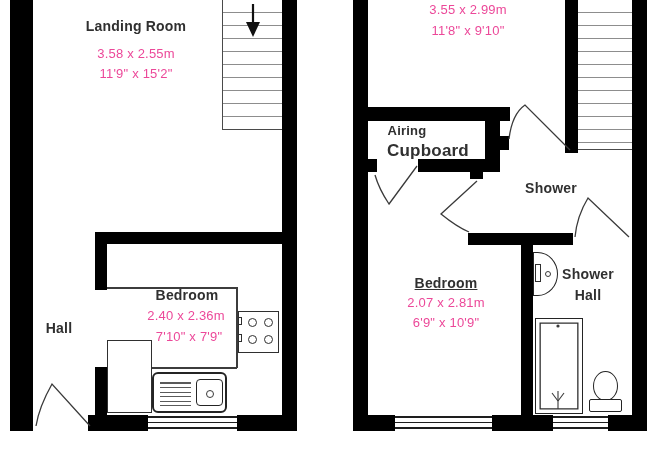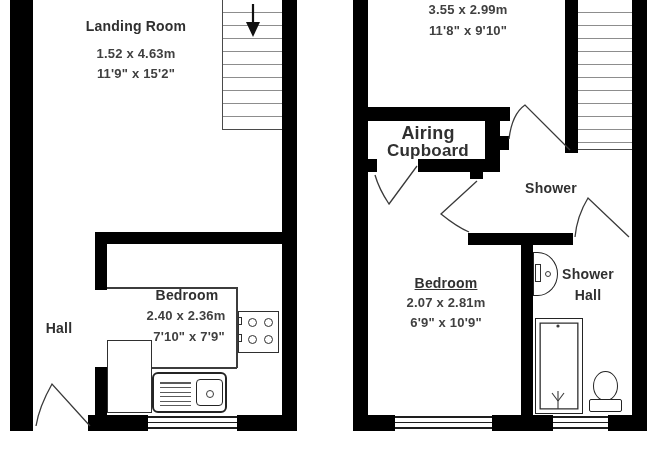--- a/index.html
+++ b/index.html
@@ -8,21 +8,21 @@
   .wall{position:absolute;background:#000000;}
   .tline{position:absolute;background:#3c3c3c;}
   .stairs{position:absolute;background-image:repeating-linear-gradient(180deg,#ffffff 0 11.6px,#8d8d8d 11.6px 13px);}
   .stairs.gf{border-left:1.5px solid #4a4a4a;border-bottom:1.5px solid #4a4a4a;}
   .stairs.ff{border-bottom:1.5px solid #4a4a4a;}
   .win{position:absolute;height:16px;
        background:linear-gradient(180deg,#ffffff 0 1.5px,#1e1e1e 1.5px 3px,#ffffff 3px 7px,#1e1e1e 7px 8.5px,#ffffff 8.5px 12.5px,#1e1e1e 12.5px 14px,#ffffff 14px 16px);}
   .box{position:absolute;background:#ffffff;border:1.6px solid #2f2f2f;box-sizing:border-box;}
   .label{position:absolute;transform:translateX(-50%);white-space:nowrap;color:#303030;line-height:1.1;}
   .rname{font-weight:bold;font-size:14px;letter-spacing:.2px;}
-  .rdim{font-weight:bold;font-size:13px;color:#404040;letter-spacing:.2px;}
+  .rdim{font-weight:normal;font-size:13px;color:#ec4899;letter-spacing:.2px;}
   .burner{position:absolute;width:9px;height:9px;border:1.4px solid #2f2f2f;border-radius:50%;box-sizing:border-box;background:#fff;}
   .knob{position:absolute;left:-1px;width:4px;height:8px;border:1.2px solid #2f2f2f;background:#fff;box-sizing:border-box;}
   .sink{position:absolute;background:#fff;border:2px solid #242424;border-radius:6px;box-sizing:border-box;}
   .drainer{position:absolute;left:6px;top:5px;width:31px;height:27px;
            background-image:repeating-linear-gradient(180deg,transparent 0 3.5px,#5a5a5a 3.5px 4.6px);}
   .bowl{position:absolute;left:42px;top:5px;width:27px;height:27px;border:1.7px solid #242424;border-radius:4px;box-sizing:border-box;}
   .dot{position:absolute;border:1.3px solid #3a3a3a;border-radius:50%;background:#fff;box-sizing:border-box;}
   .shower{position:absolute;background:#fff;border:1.6px solid #242424;box-sizing:border-box;
           box-shadow:inset 0 0 0 3.5px #ffffff, inset 0 0 0 4.8px #2f2f2f;}
   .basin{position:absolute;background:#fff;border:1.6px solid #242424;border-left:1.6px solid #242424;
@@ -65,21 +65,21 @@
       <div class="knob" style="top:22px;"></div>
     </div>
 
     <div class="sink" style="left:152px;top:372px;width:75px;height:41px;">
       <div class="drainer"></div>
       <div class="bowl"></div>
       <div class="dot" style="left:52px;top:16px;width:8px;height:8px;"></div>
     </div>
 
     <div class="label rname" style="left:136px;top:19px;">Landing Room</div>
-    <div class="label rdim" style="left:136px;top:47px;">1.52 x 4.63m</div>
+    <div class="label rdim" style="left:136px;top:47px;">3.58 x 2.55m</div>
     <div class="label rdim" style="left:136px;top:67px;">11'9" x 15'2"</div>
 
     <div class="label rname" style="left:59px;top:321px;">Hall</div>
 
     <div class="label rname" style="left:187px;top:288px;">Bedroom</div>
     <div class="label rdim" style="left:186px;top:309px;">2.40 x 2.36m</div>
     <div class="label rdim" style="left:189px;top:330px;">7'10" x 7'9"</div>
   </div>
 
   <div>
@@ -111,21 +111,21 @@
     </div>
 
     <div class="shower" style="left:535px;top:318px;width:48px;height:96px;"></div>
 
     <div class="toilet-bowl" style="left:593px;top:371px;width:25px;height:30px;"></div>
     <div class="toilet-tank" style="left:589px;top:399px;width:33px;height:13px;"></div>
 
     <div class="label rdim" style="left:468px;top:3px;">3.55 x 2.99m</div>
     <div class="label rdim" style="left:468px;top:24px;">11'8" x 9'10"</div>
 
-    <div class="label rname" style="left:428px;top:124px;font-size:18px;">Airing</div>
+    <div class="label rname" style="left:407px;top:124px;font-size:13px;">Airing</div>
     <div class="label rname" style="left:428px;top:142px;font-size:17px;">Cupboard</div>
 
     <div class="label rname" style="left:551px;top:181px;">Shower</div>
 
     <div class="label rname" style="left:446px;top:276px;text-decoration:underline;">Bedroom</div>
     <div class="label rdim" style="left:446px;top:296px;">2.07 x 2.81m</div>
     <div class="label rdim" style="left:446px;top:316px;">6'9" x 10'9"</div>
 
     <div class="label rname" style="left:588px;top:267px;">Shower</div>
     <div class="label rname" style="left:588px;top:288px;">Hall</div>

